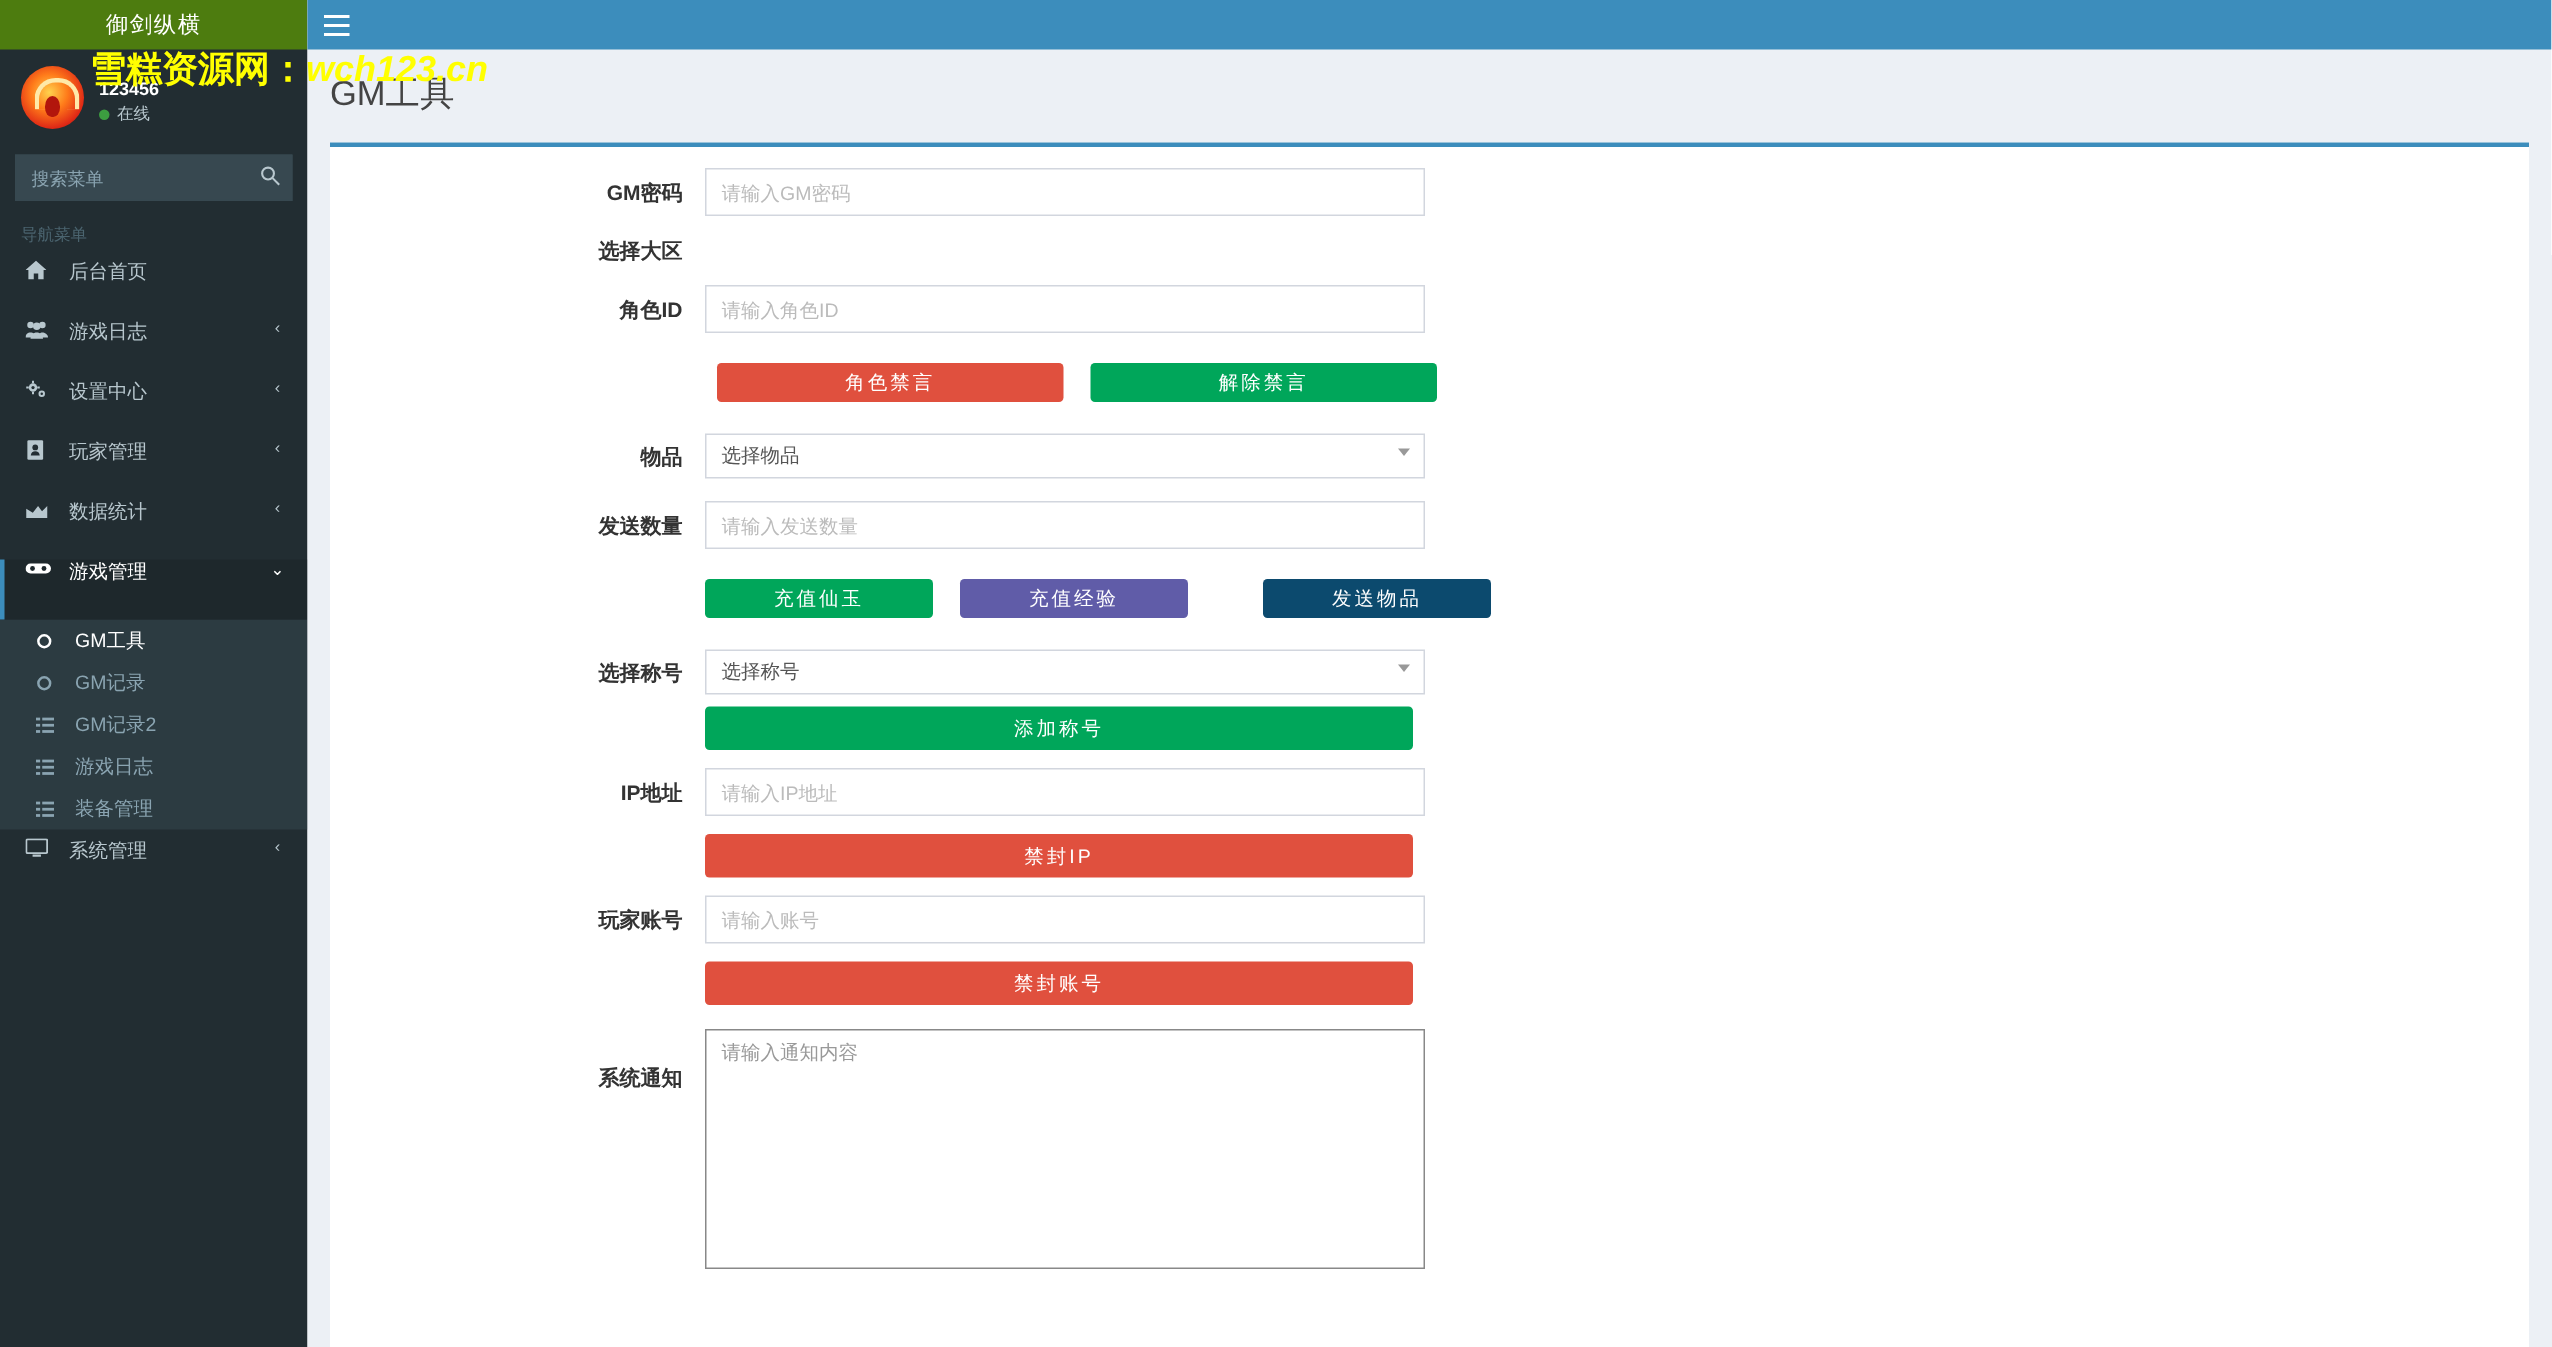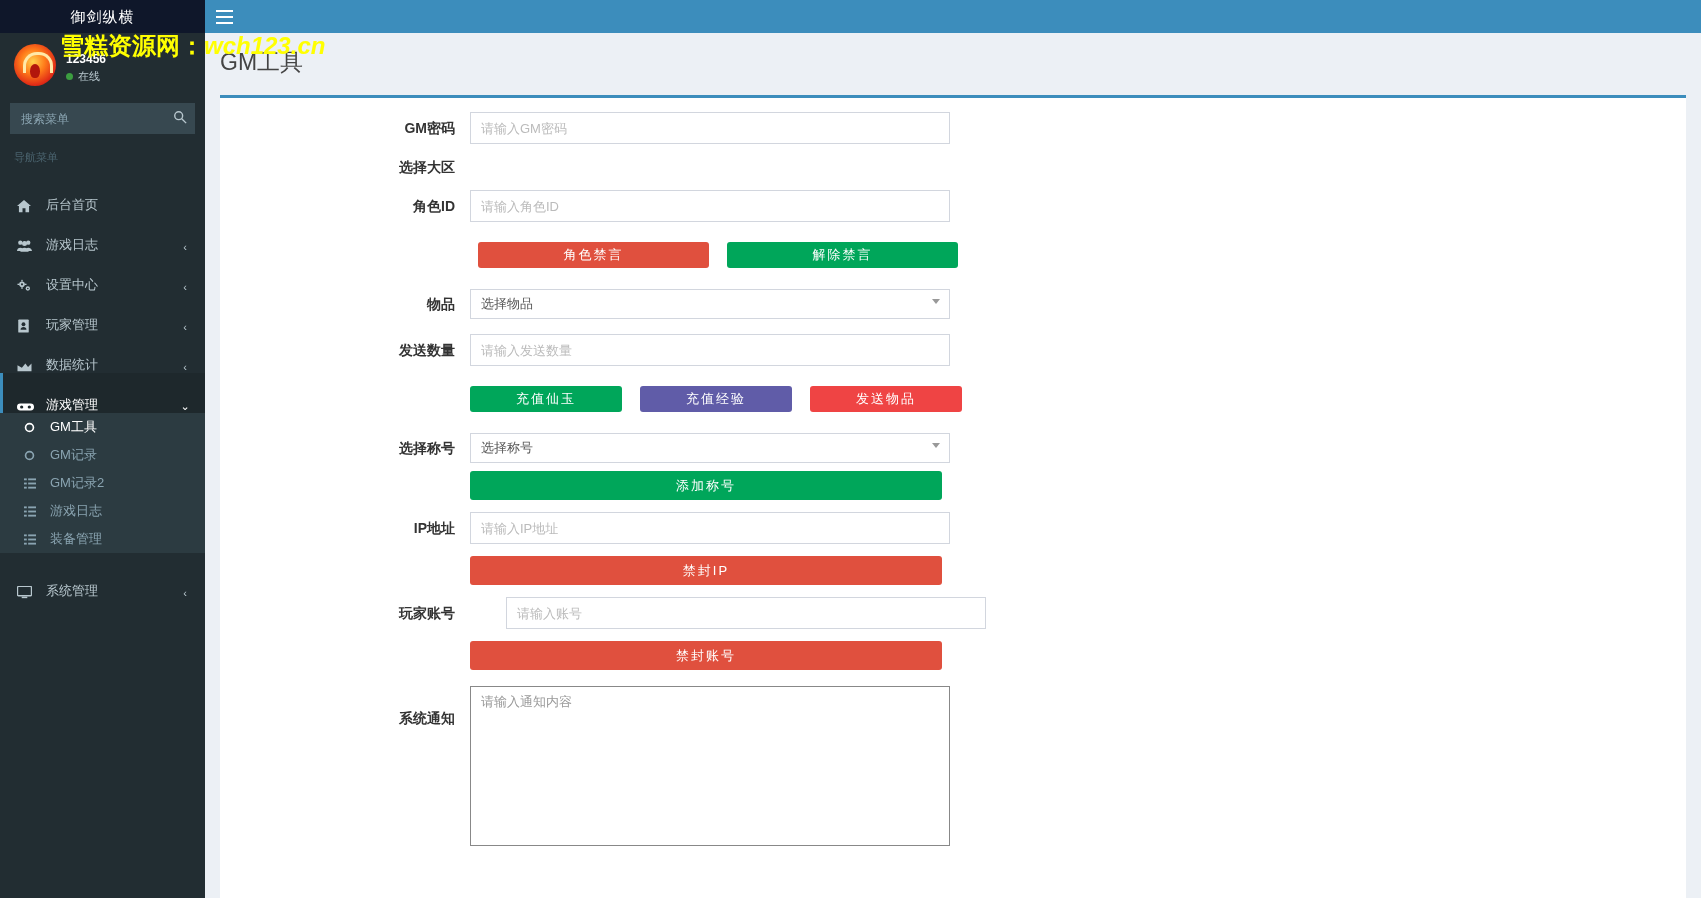--- a/index.html
+++ b/index.html
@@ -15,21 +15,21 @@
 
   
   .sidebar {
     position: absolute; left: 0; top: 0;
     width: 205px; height: 898px;
     background: #222d32;
     overflow: hidden;
   }
   .brand {
     height: 33px;
-    background: #0f172a;
+    background: #4d7c0f;
     color: #ffffff;
     font-size: 15px;
     text-align: center;
     line-height: 33px;
     font-weight: 400;
     letter-spacing: 1px;
   }
   .userpanel {
     height: 67px;
     padding: 11px 8px 0 14px;
@@ -100,21 +100,21 @@
     color: #4b646f;
     font-size: 11px;
     padding: 9px 14px 9px 14px;
     background: transparent;
     height: 31px;
     line-height: 13px;
   }
 
   .nav { list-style: none; margin: 0; padding: 0; }
   .nav-item {
-    display: flex; align-items: flex-end;
+    display: flex; align-items: flex-start;
     height: 40px;
     padding: 0 14px 0 14px;
     color: #b8c7ce;
     font-size: 13px;
     border-left: 3px solid transparent;
     cursor: pointer;
     position: relative;
   }
   .nav-item .ico {
     width: 20px; flex: 0 0 20px;
@@ -274,21 +274,21 @@
   }
   .btn-half { width: 231px; }
   .btn-third { width: 152px; }
   .btn-full { width: 472px; }
   .gap-h { width: 18px; flex: 0 0 18px; }
   .gap-t { width: 18px; flex: 0 0 18px; }
 
   .btn-red   { background: #e0503e; }
   .btn-green { background: #00a65a; }
   .btn-purple{ background: #605ca8; }
-  .btn-cyan  { background: #ef4444; }
+  .btn-cyan  { background: #0c4a6e; margin-left: 32px; }
 
   .btnrow-offset { margin-left: 8px; }
 
   .txa {
     width: 480px; height: 160px;
     border: 1px solid #888888;
     padding: 6px 10px;
     font-size: 13px;
     color: #555555;
     outline: none;
@@ -597,21 +597,21 @@
           </div>
         </div>
 
         <div class="form-group" style="margin-bottom:12px;">
           <div class="form-label"></div>
           <div class="form-ctl">
             <button class="btn btn-red btn-full" style="height:29px;line-height:29px;">禁封IP</button>
           </div>
         </div>
 
-        <div class="form-group" style="margin-bottom:12px;gap:36px;">
+        <div class="form-group" style="margin-bottom:12px;">
           <div class="form-label">玩家账号</div>
           <div class="form-ctl">
             <input class="inp" type="text" placeholder="请输入账号" style="">
           </div>
         </div>
 
         <div class="form-group" style="margin-bottom:16px;">
           <div class="form-label"></div>
           <div class="form-ctl">
             <button class="btn btn-red btn-full" style="height:29px;line-height:29px;">禁封账号</button>

